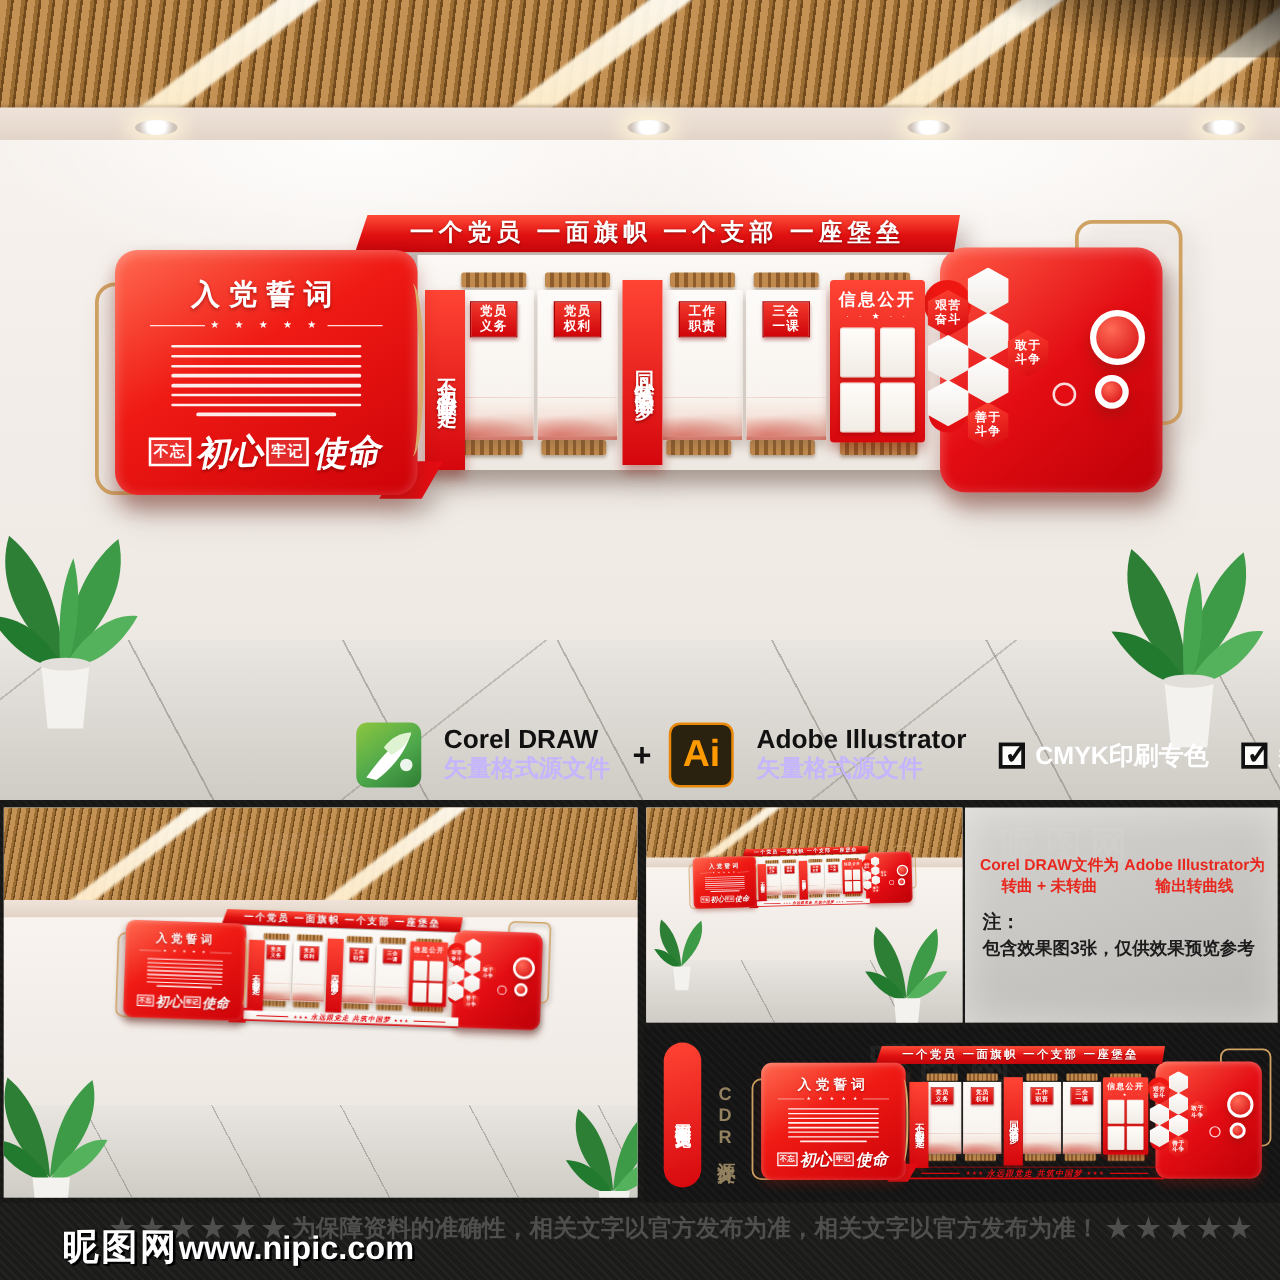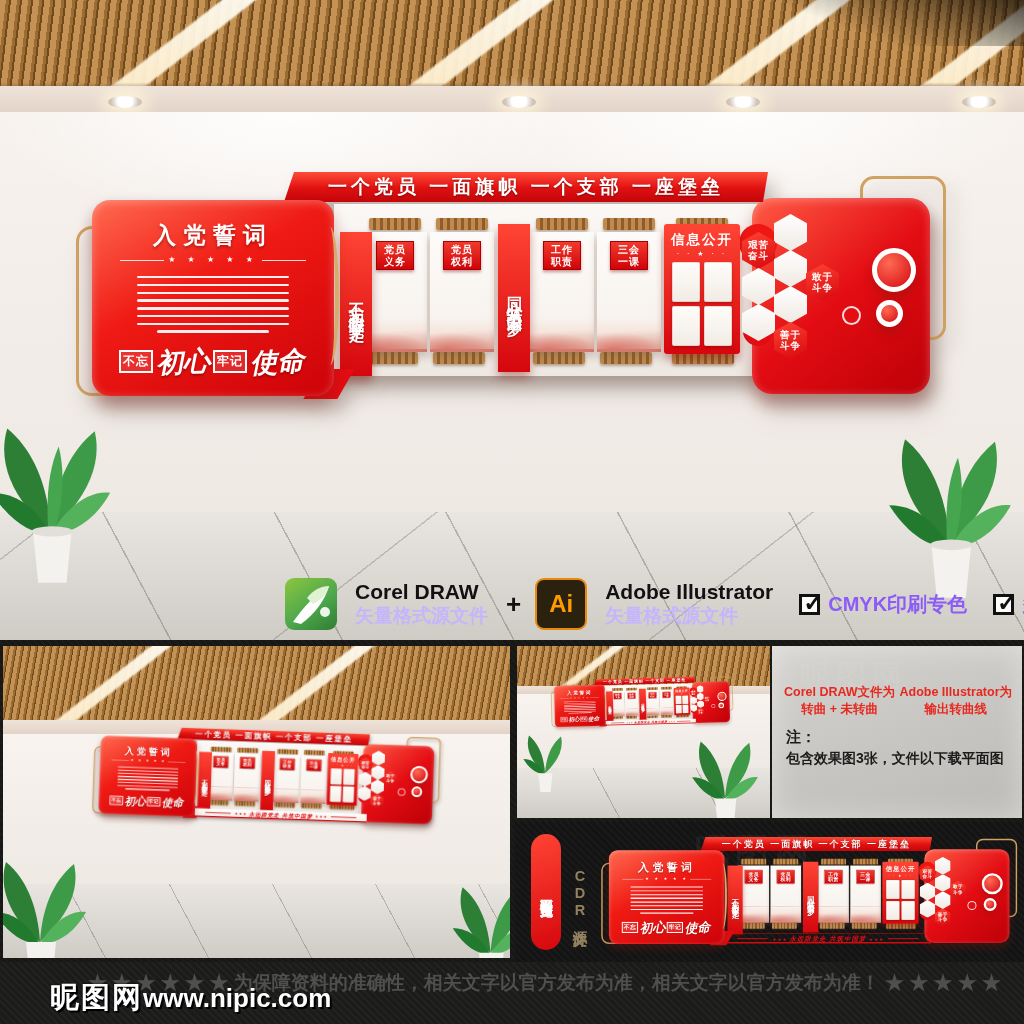--- a/index.html
+++ b/index.html
@@ -137,25 +137,25 @@
 
   
   #software-row{position:absolute;left:285px;top:575px;width:720px;height:58px;z-index:8;display:flex;align-items:center;}
   .sw-icon{width:52px;height:52px;border-radius:9px;flex:0 0 auto;}
   .corel-bg{background:linear-gradient(145deg,#8cc63f,#4ea84c 55%,#2f7d33);position:relative;overflow:hidden;}
   .sw-text{margin-left:18px;line-height:24px;white-space:nowrap;}
   .sw-name{font-size:21px;color:#111;font-weight:bold;}
   .sw-desc{font-size:19px;color:#c4b5fd;font-weight:bold;}
   .plus{font-size:26px;font-weight:bold;color:#111;margin:0 14px 0 18px;}
   .ai-bg{background:#2a210f;border:2px solid #e8890c;display:flex;align-items:center;justify-content:center;}
-  .ai-bg span{color:#ff9a00;font-size:24px;font-weight:bold;}
+  .ai-bg span{color:#ff9a00;font-size:30px;font-weight:bold;}
   .check-group{display:flex;align-items:center;margin-left:26px;}
   .checkbox{width:21px;height:21px;border:3px solid #111;background:#fdfdfb;position:relative;flex:0 0 auto;}
   .checkbox span{position:absolute;left:1px;top:-8px;font-size:24px;font-weight:bold;color:#111;}
-  .check-label{font-size:20px;font-weight:bold;color:#8b5cf6;margin-left:8px;white-space:nowrap;}
+  .check-label{font-size:20px;font-weight:bold;color:#ffffff;margin-left:8px;white-space:nowrap;}
 
   
   #bottom-section{position:absolute;left:0;top:640px;width:1024px;height:322px;
     background:repeating-linear-gradient(45deg,rgba(255,255,255,.02) 0 2px,transparent 2px 5px),#171715;}
   .mini-room{position:absolute;overflow:hidden;background:#f4efeb;}
   #room-bl{left:3px;top:646px;width:507px;height:312px;}
   #room-bm{left:517px;top:646px;width:253px;height:172px;}
   .mini-ceiling{position:absolute;left:0;top:0;width:100%;
     background:repeating-linear-gradient(100deg,#c59255 0 4px,#9a6c32 4px 6px,#70491c 6px 7px);}
   #room-bl .mini-ceiling{height:78px;} #room-bm .mini-ceiling{height:42px;}
@@ -690,21 +690,21 @@
       <div class="note-red">
         <div>Corel DRAW文件为</div>
         <div>转曲 + 未转曲</div>
       </div>
       <div class="note-red">
         <div>Adobe Illustrator为</div>
         <div>输出转曲线</div>
       </div>
     </div>
     <div class="note-label">注：</div>
-    <div class="note-line1">包含效果图3张，文件以下载平面图</div>
+    <div class="note-line1">包含效果图3张，仅供效果预览参考</div>
   </div>
 
   <div id="panel-flat">
     <div class="flat-pill">
         <span>平面图文件预览</span>
       </div>
     <div class="flat-cdr">
         <span>CDR源文件</span>
       </div>
     <span class="wm" style="left:180px;top:6px;font-size:34px;color:rgba(255,255,255,.05);">昵图网</span>

